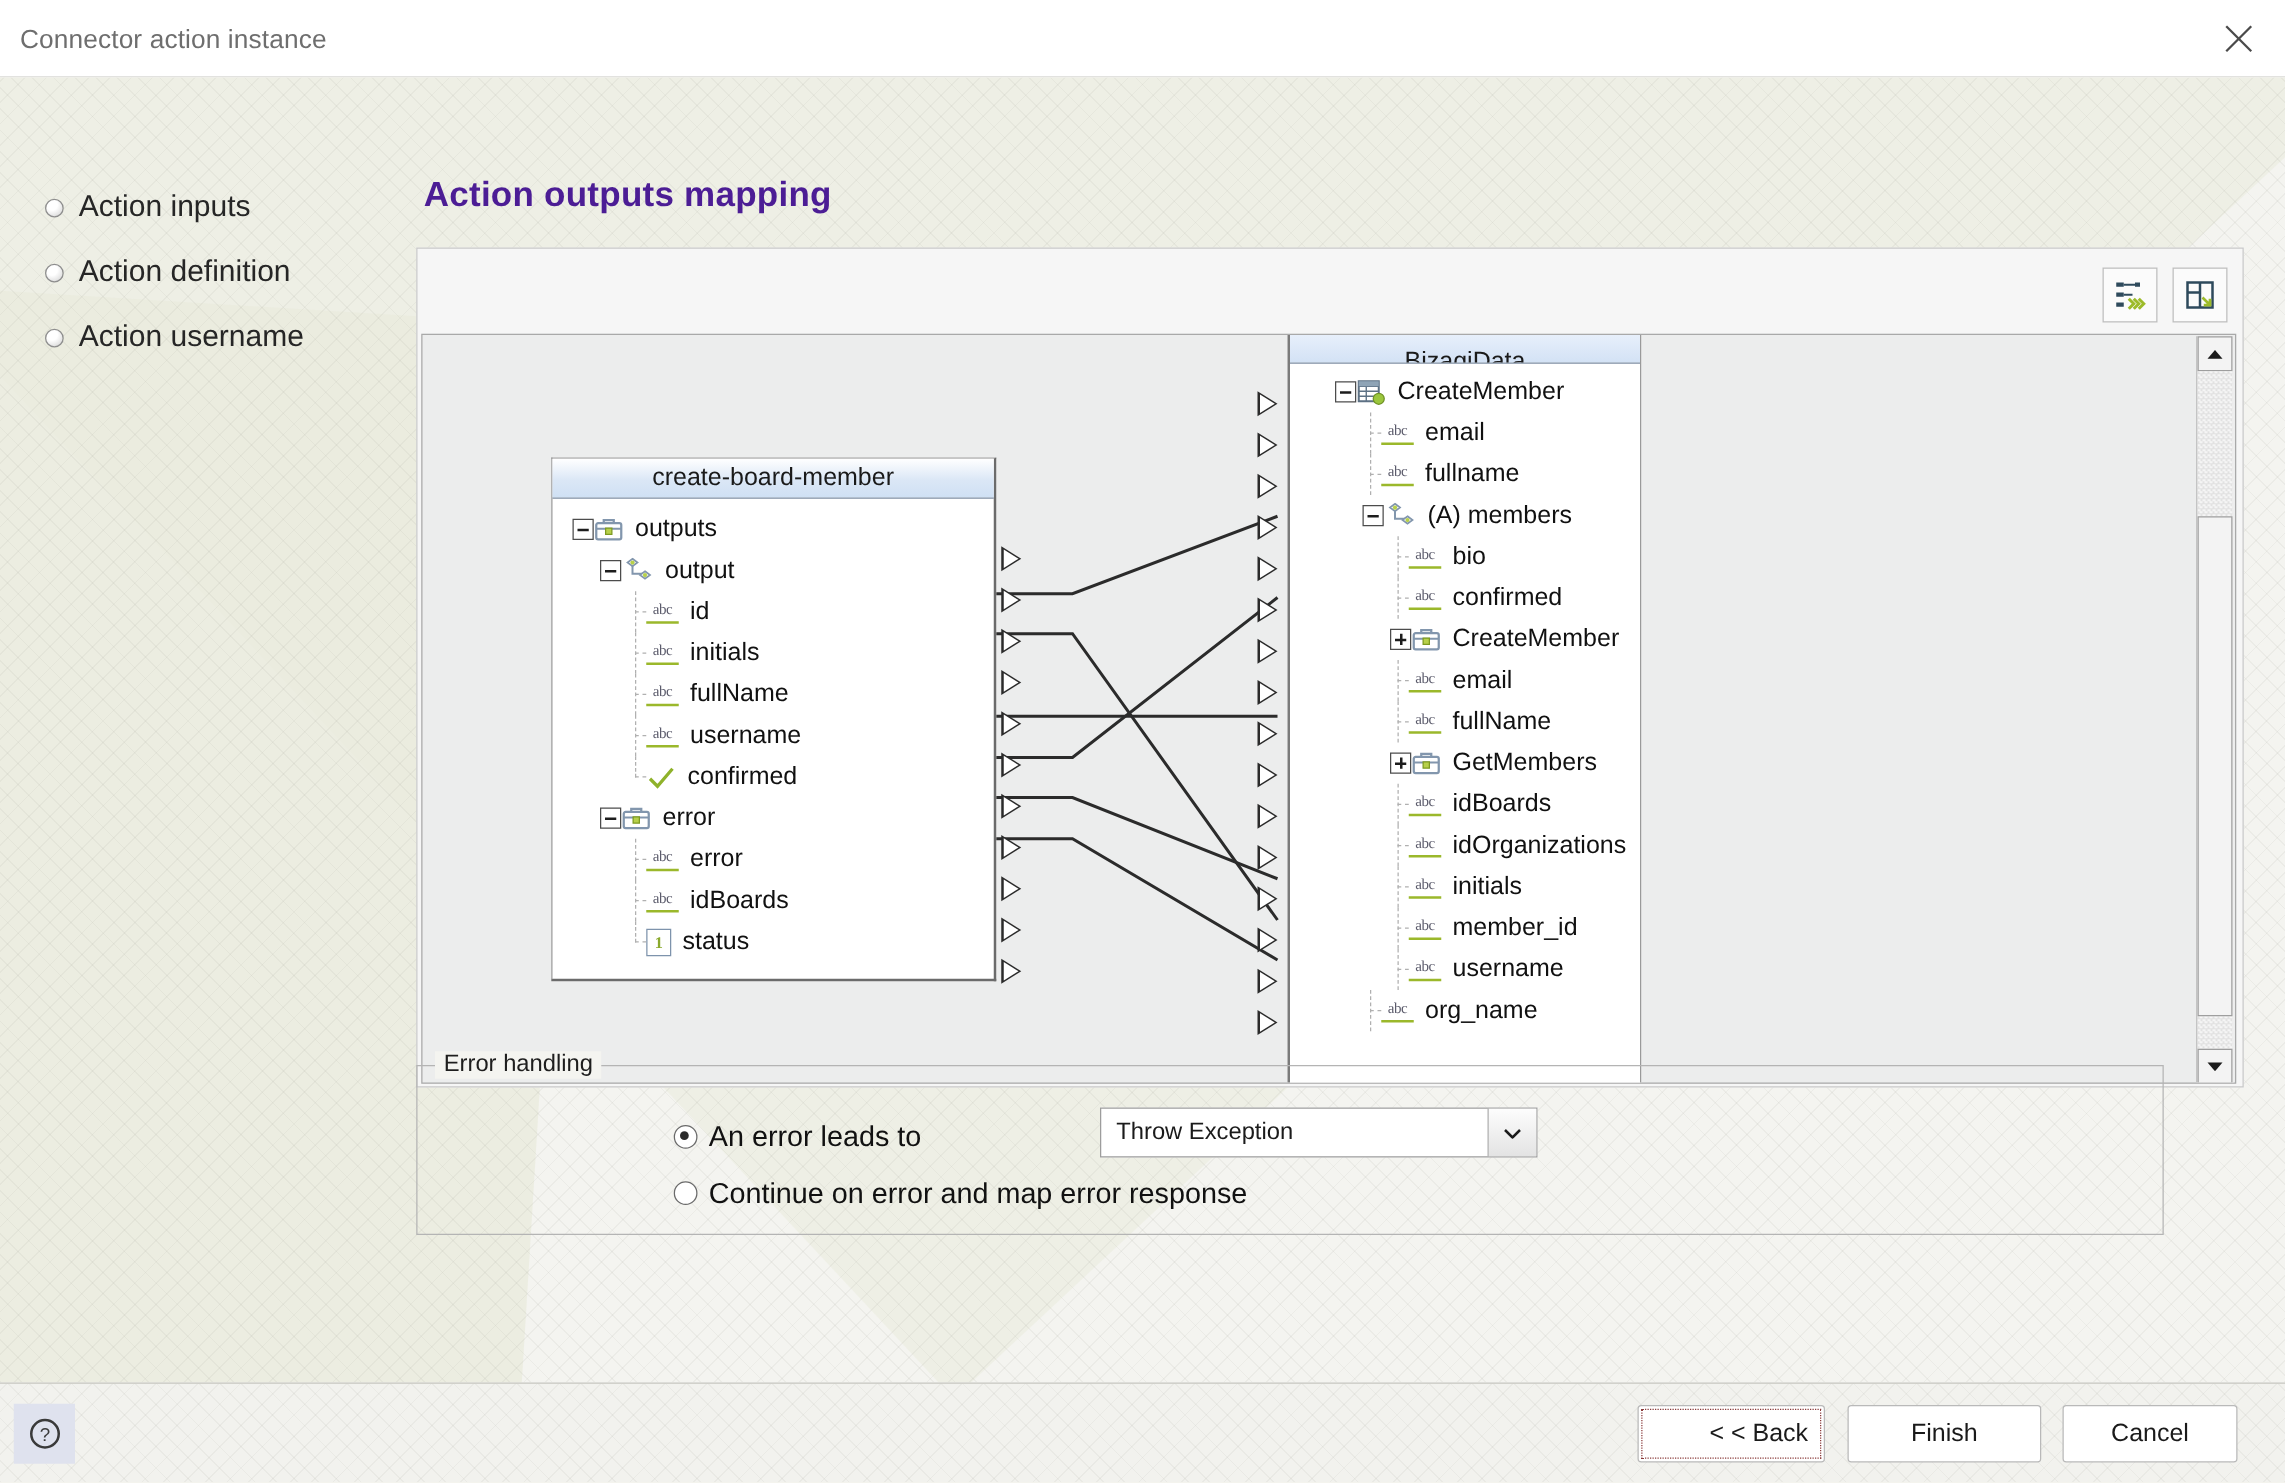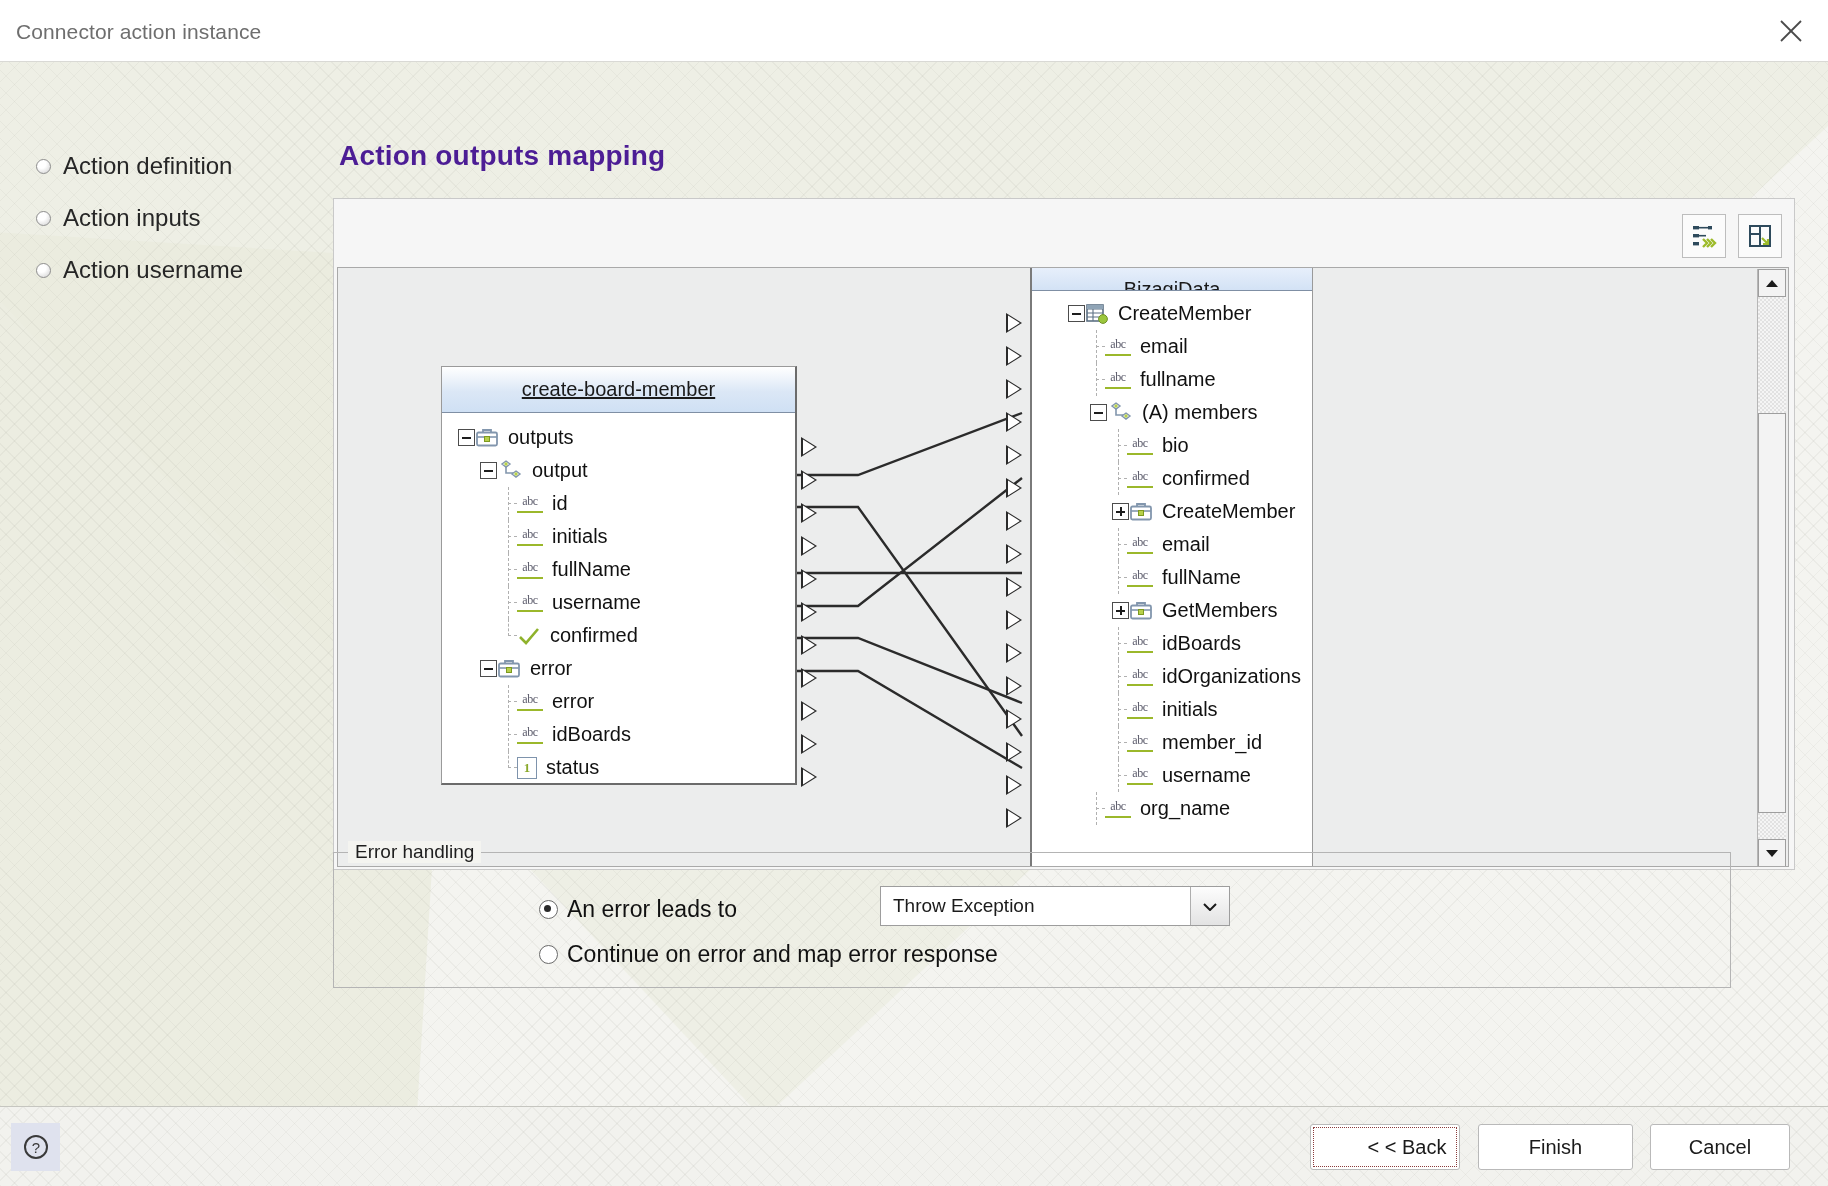--- a/index.html
+++ b/index.html
@@ -117,27 +117,26 @@
   
   #src-card{
     position:absolute;left:103px;top:98px;width:356px;height:419px;
     background:#ffffff;
     border:1px solid #9a9a9a;
     border-right:2px solid #6b6b6b;
     border-bottom:2px solid #6b6b6b;
     box-sizing:border-box;
   }
   #src-header{
-    height:46px;
+    height:32px;
     background:linear-gradient(180deg,#ffffff 0%,#dbe7f6 55%,#cfe0f4 100%);
     border-bottom:1px solid #7f8fa4;
     display:flex;align-items:center;justify-content:center;
     font-size:20px;color:#1a1a1a;
     box-sizing:border-box;
-    text-decoration:underline;
   }
   #src-rows{padding:8px 0 0 0;}
   
   #tgt-panel{
     position:absolute;left:692px;top:0px;width:283px;height:600px;
     background:#ffffff;
     border-left:2px solid #7a7a7a;
     border-right:1px solid #9a9a9a;
     box-sizing:border-box;
     overflow:hidden;
@@ -333,25 +332,25 @@
   </div>
 
   <div id="dialog-body">
     <div id="wm-diag"></div>
     <div id="wm-sheet"></div>
     <div id="wm-grid"></div>
 
     <div id="nav">
       <div class="nav-item">
         <span class="nav-bullet"></span>
-        <span class="nav-label">Action definition</span>
+        <span class="nav-label">Action inputs</span>
       </div>
       <div class="nav-item">
         <span class="nav-bullet"></span>
-        <span class="nav-label">Action inputs</span>
+        <span class="nav-label">Action definition</span>
       </div>
       <div class="nav-item">
         <span class="nav-bullet"></span>
         <span class="nav-label">Action username</span>
       </div>
     </div>
 
     <div id="pane">
       <div id="page-title">Action outputs mapping</div>
 

